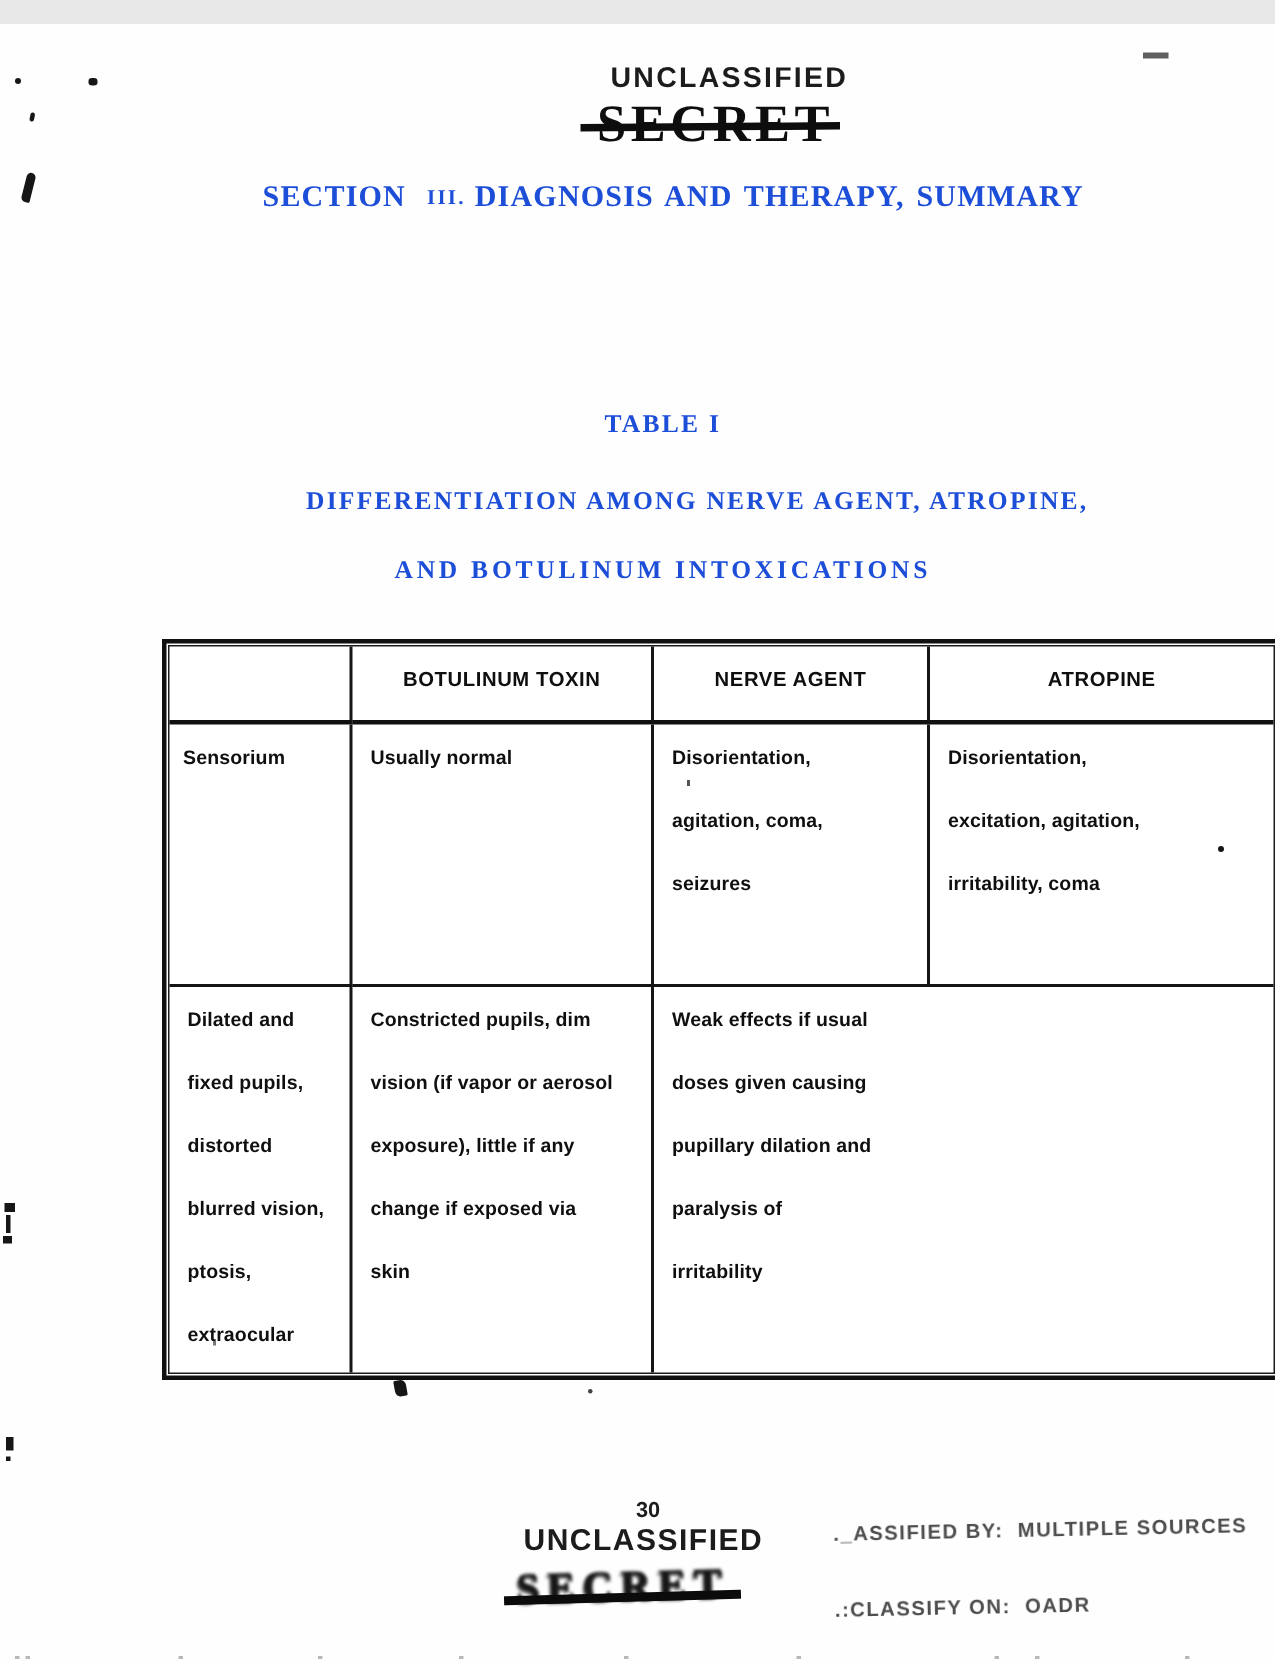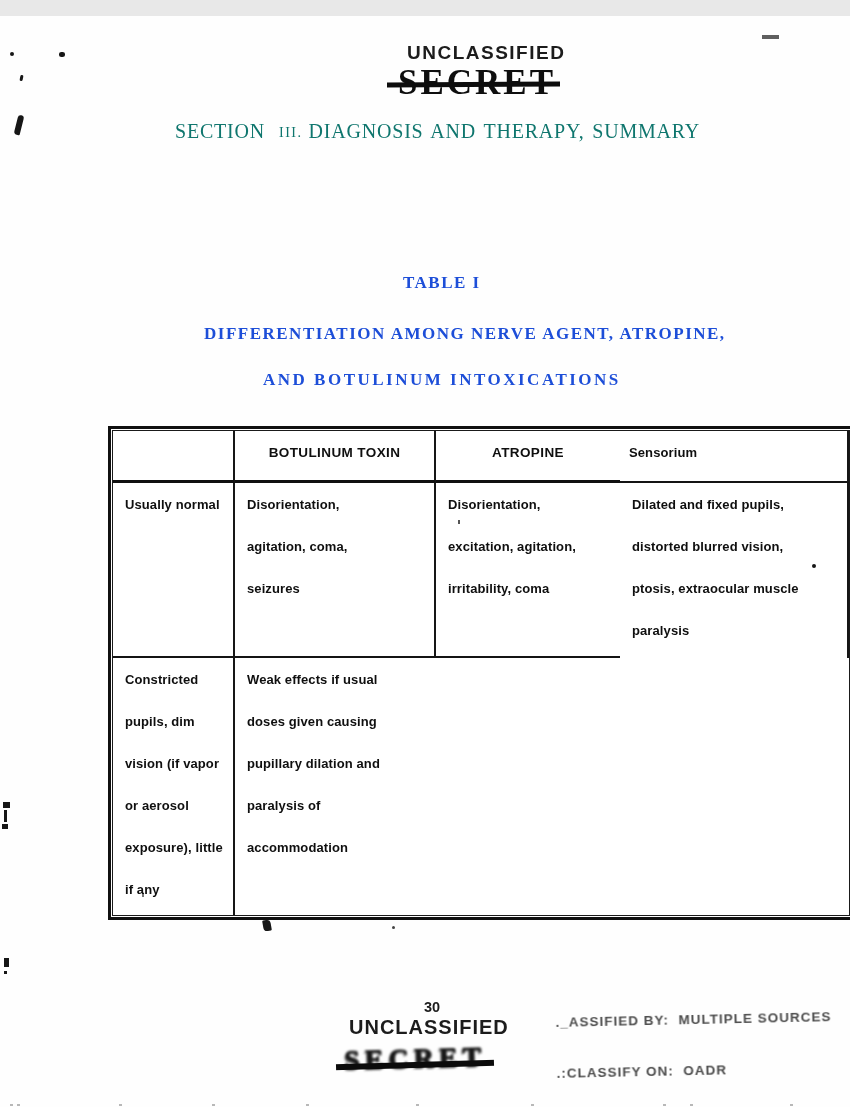--- a/index.html
+++ b/index.html
@@ -24,21 +24,21 @@
     filter:blur(.3px);
   }
   .top-secret-strike{
     position:absolute;left:387px;top:66px;width:173px;height:5px;
     background:#0d0d0d;transform:rotate(-.4deg);
   }
   
   .section-title{
     position:absolute;left:175px;top:104px;
     font-family:"Liberation Serif",serif;
-    font-size:20px;font-weight:400;letter-spacing:.8px;word-spacing:2px;color:#0f766e;
+    font-size:20px;font-weight:700;letter-spacing:.8px;word-spacing:2px;color:#1d4ed8;
     white-space:nowrap;
   }
   .section-title .numeral{
     font-size:14px;letter-spacing:1.5px;margin:0 6px 0 14px;vertical-align:1px;
   }
   
   .caption{
     position:absolute;
     font-family:"Liberation Serif",serif;
     font-weight:700;color:#1d4ed8;white-space:nowrap;
@@ -134,20 +134,21 @@
 
   <div class="caption cap1">TABLE I</div>
   <div class="caption cap2">DIFFERENTIATION AMONG NERVE AGENT, ATROPINE,</div>
   <div class="caption cap3">AND BOTULINUM INTOXICATIONS</div>
 
   <div class="doc-table">
     <div class="grid">
 
       <div class="cell hd vline"></div>
       <div class="cell hd vline">BOTULINUM TOXIN</div>
+      <div class="cell hd vline">NERVE AGENT</div>
       <div class="cell hd">ATROPINE</div>
 
       <div class="cell bd lbl vline r1">Sensorium</div>
       <div class="cell bd vline r1">Usually normal</div>
       <div class="cell bd vline r1">Disorientation,
 agitation, coma,
 seizures</div>
       <div class="cell bd r1">Disorientation,
 excitation, agitation,
 irritability, coma</div>
@@ -158,21 +159,21 @@
 paralysis</div>
       <div class="cell bd vline">Constricted pupils, dim
 vision (if vapor or aerosol
 exposure), little if any
 change if exposed via
 skin</div>
       <div class="cell bd">Weak effects if usual
 doses given causing
 pupillary dilation and
 paralysis of
-accommodation</div>
+irritability</div>
     </div>
   </div>
 
   <div class="stamp-lines">
     <div>._ASSIFIED BY:  MULTIPLE SOURCES</div>
     <div>.:CLASSIFY ON:  OADR</div>
   </div>
   <div class="page-number">30</div>
   <div class="bottom-unclassified">UNCLASSIFIED</div>
   <div class="bottom-secret">SECRET</div>

